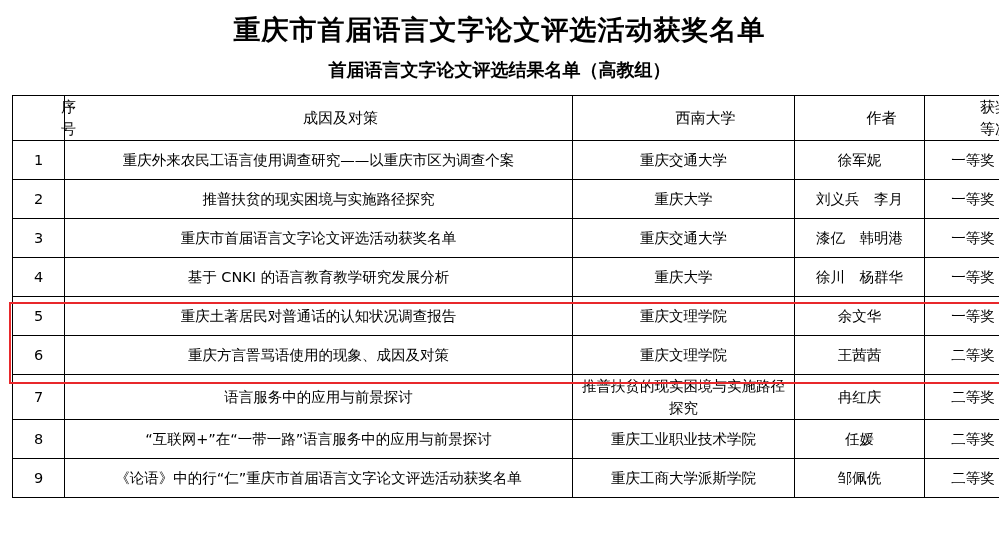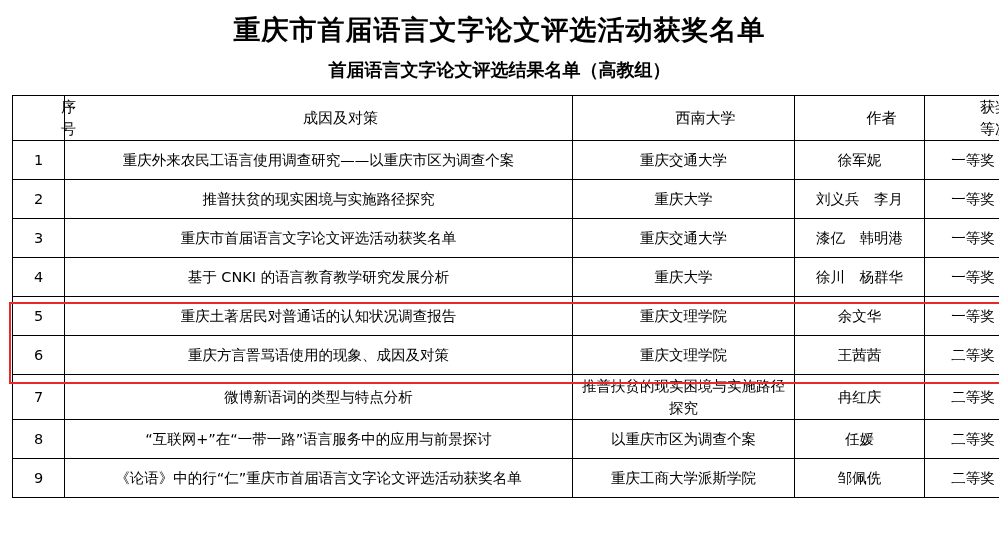--- a/index.html
+++ b/index.html
@@ -145,29 +145,29 @@
       </tr>
       <tr class="highlight">
         <td>6</td>
         <td>重庆方言詈骂语使用的现象、成因及对策</td>
         <td>重庆文理学院</td>
         <td>王茜茜</td>
         <td>二等奖</td>
       </tr>
       <tr class="tall-row">
         <td>7</td>
-        <td>微博新语词的类型与特点分析</td>
+        <td>语言服务中的应用与前景探讨</td>
         <td class="unit-two-line">推普扶贫的现实困境与实施路径探究</td>
         <td>冉红庆</td>
         <td>二等奖</td>
       </tr>
       <tr>
         <td>8</td>
         <td>“互联网+”在“一带一路”语言服务中的应用与前景探讨</td>
-        <td>以重庆市区为调查个案</td>
+        <td>重庆工业职业技术学院</td>
         <td>任媛</td>
         <td>二等奖</td>
       </tr>
       <tr>
         <td>9</td>
         <td>《论语》中的行“仁”重庆市首届语言文字论文评选活动获奖名单</td>
         <td>重庆工商大学派斯学院</td>
         <td>邹佩侁</td>
         <td>二等奖</td>
       </tr>

